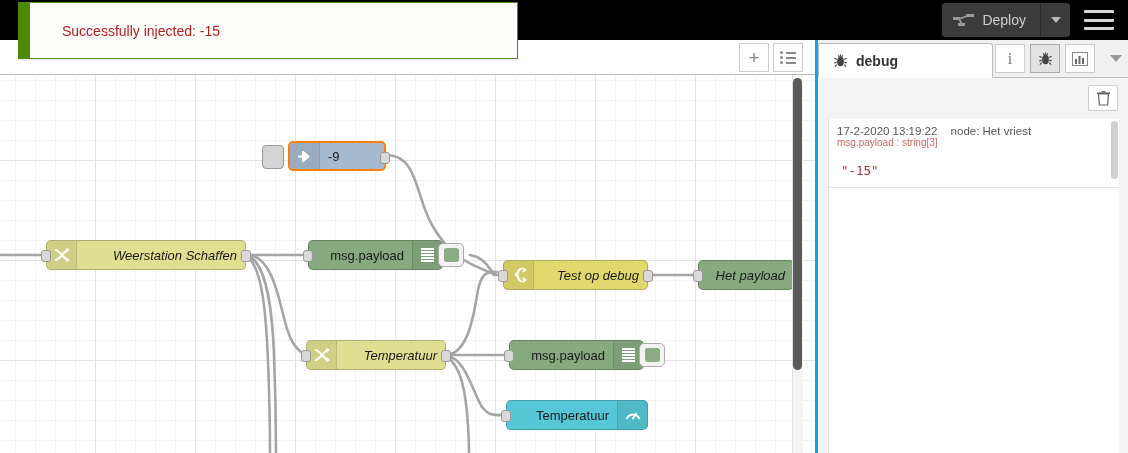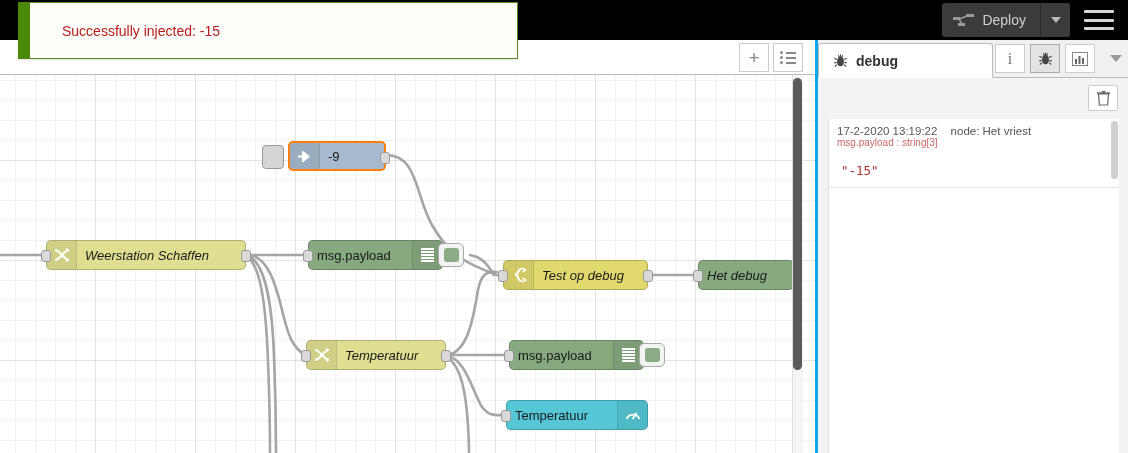--- a/index.html
+++ b/index.html
@@ -84,21 +84,21 @@
   }
   #wires { position:absolute; left:0; top:0; width:815px; height:378px; }
 
   .node {
     position:absolute; height:30px; border-radius:5px;
     border:1px solid rgba(0,0,0,.22);
     display:flex; align-items:center;
     box-shadow:0 0 0 0 rgba(0,0,0,0);
   }
   .node .lbl {
-    flex:1; text-align:left; font-size:13px; color:#1a1a1a;
+    flex:1; text-align:right; font-size:13px; color:#1a1a1a;
     white-space:nowrap; overflow:hidden; padding:0 8px;
   }
   .node .lbl.ital { font-style:italic; }
 
   .icon-box {
     width:30px; height:100%; display:flex; align-items:center; justify-content:center;
     background:rgba(0,0,0,.07);
     border-right:1px solid rgba(0,0,0,.10);
     border-radius:4px 0 0 4px;
   }
@@ -356,21 +356,21 @@
         <path d="M11.5 1 L14.5 3 L11.5 5" stroke="#fff" stroke-width="1.6" fill="none"></path>
         <path d="M11.5 11 L14.5 13 L11.5 15" stroke="#fff" stroke-width="1.6" fill="none"></path>
       </svg>
     </div>
     <div class="lbl ital">Test op debug</div>
     <div class="port out"></div>
   </div>
 
   <div class="node n-debug" id="n-hetvriest" style="left:698px; top:185px; width:96px;">
     <div class="port in"></div>
-    <div class="lbl ital">Het debug</div>
+    <div class="lbl ital">Het payload</div>
   </div>
 
   <div class="node n-func" id="n-temperatuur" style="left:306px; top:265px; width:140px;">
     <div class="port in"></div>
     <div class="icon-box">
       <svg width="18" height="16" viewBox="0 0 18 16">
         <path d="M2 3 C7 3 11 13 16 13 M2 13 C7 13 11 3 16 3" stroke="#fff" stroke-width="2.1" fill="none"></path>
         <path d="M13 0.8 L16.6 3 L13 5.2 Z M13 10.8 L16.6 13 L13 15.2 Z" fill="#fff"></path>
       </svg>
     </div>

